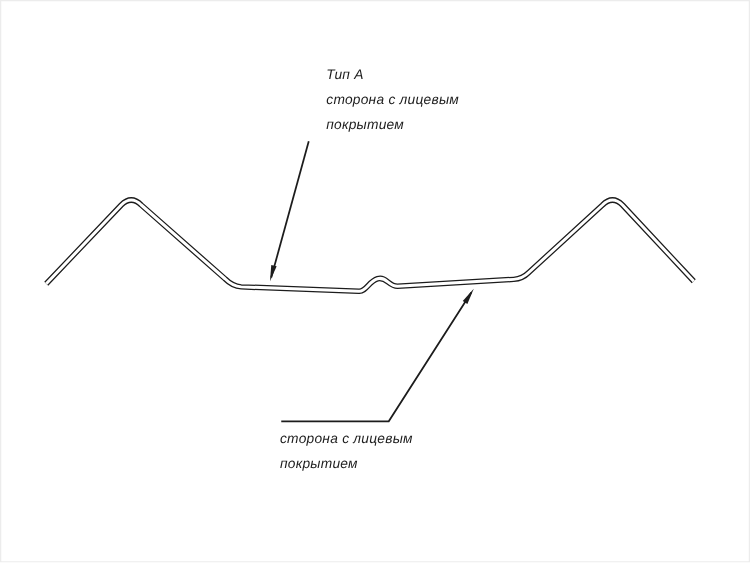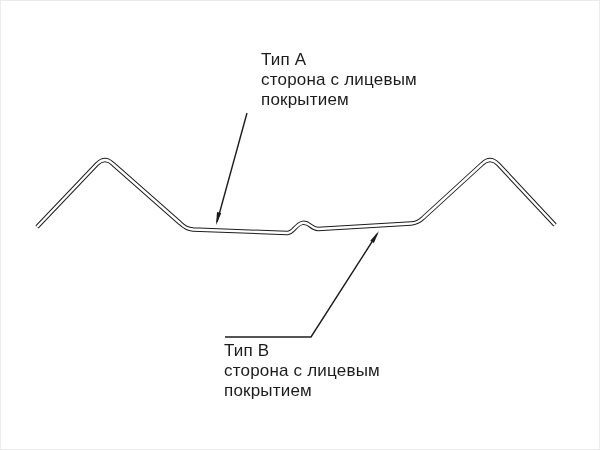--- a/index.html
+++ b/index.html
@@ -49,21 +49,22 @@
     stroke:var(--line);
     stroke-width:1.4;
   }
   .arrow{
     fill:var(--line);
     stroke:none;
   }
   .label{
     position:absolute;
     color:var(--line);
-    font-size:17px;
+    font-style:italic;
+    font-size:11px;
     line-height:20px;
     white-space:nowrap;
     letter-spacing:0.2px;
   }
   .label .title{
     margin-bottom:0px;
   }
   .label-a{
     left:260px;
     top:49px;
@@ -100,18 +101,17 @@
     </g>
   </svg>
 
   <div class="label label-a">
     <div class="title">Тип А</div>
     <div>сторона с лицевым</div>
     <div>покрытием</div>
   </div>
 
   <div class="label label-b">
-    <div class="title">Тип В</div>
     <div>сторона с лицевым</div>
     <div>покрытием</div>
   </div>
 
 </div>
 
 </body></html>

